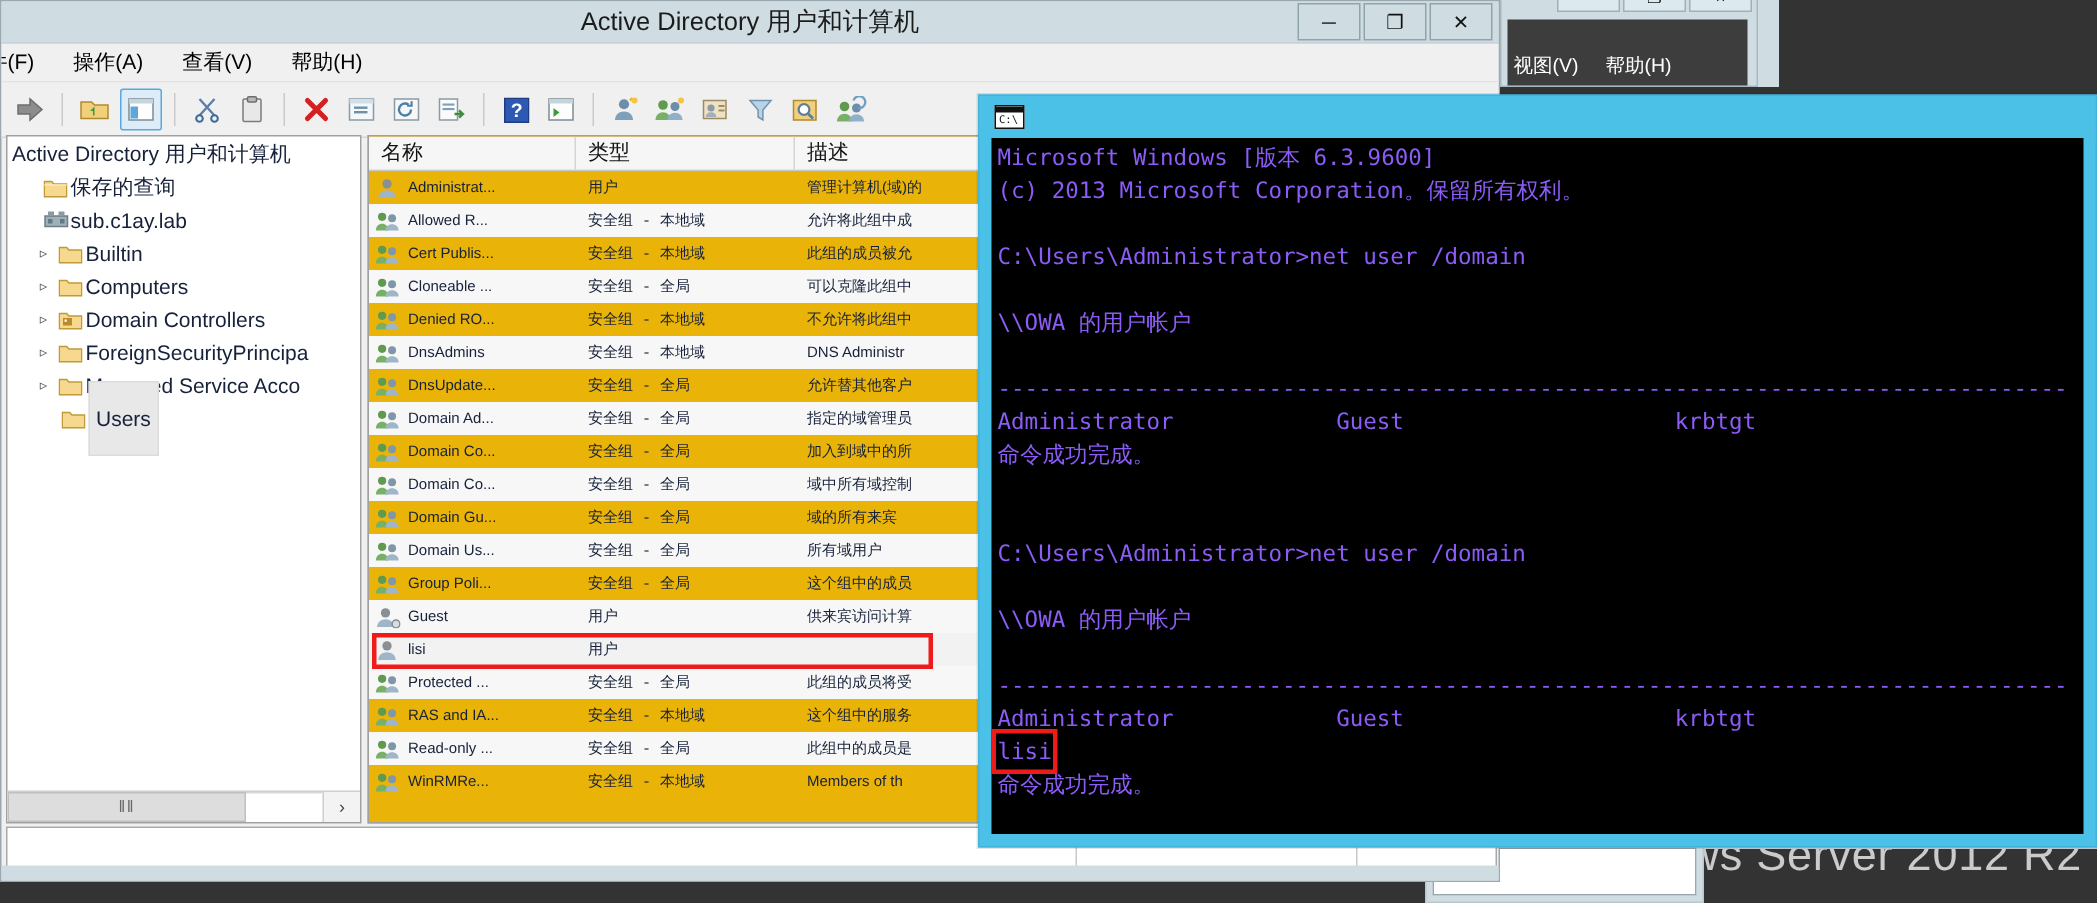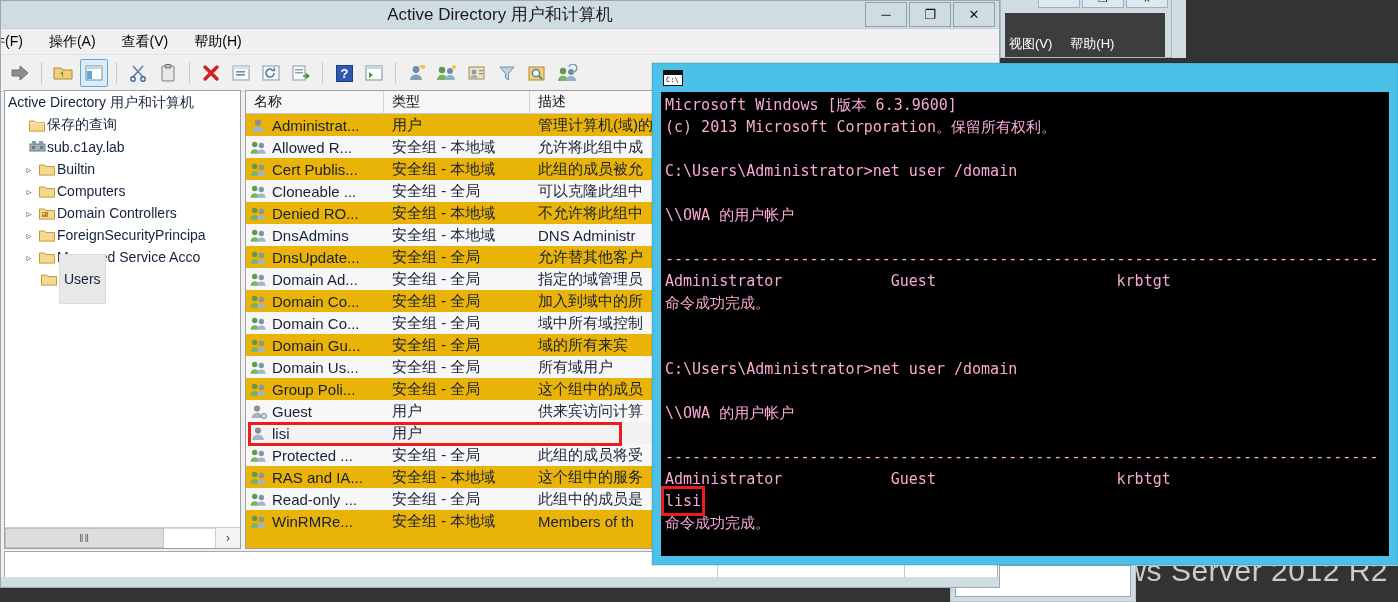--- a/index.html
+++ b/index.html
@@ -107,23 +107,23 @@
   .lv-head{display:flex;height:22px;background:#f6f6f6;border-bottom:1px solid #cdcdcd;}
   .lv-head .c{
     display:flex;align-items:center;padding-left:8px;font-size:14px;color:#111;
     border-right:1px solid #d4d4d4;box-sizing:border-box;
   }
   .c.c1{width:138px;}
   .c.c2{width:146px;}
   .c.c3{flex:1;}
   .lv-row{display:flex;height:22px;align-items:center;white-space:nowrap;position:relative;}
   .lv-row.alt{background:#f7f7f7;}
-  .lv-row .cell{box-sizing:border-box;overflow:hidden;font-size:15px;color:#16213a;}
+  .lv-row .cell{box-sizing:border-box;overflow:hidden;font-size:10px;color:#16213a;}
   .lv-row .cell.c1{width:138px;display:flex;align-items:center;gap:4px;padding-left:4px;}
-  .lv-row .cell.c2{width:146px;padding-left:8px;}
+  .lv-row .cell.c2{width:146px;padding-left:8px;font-family:Liberation Mono, monospace;}
   .lv-row .cell.c3{flex:1;padding-left:8px;}
   .mark-box{
     position:absolute;left:2px;top:0;width:374px;height:24px;
     border:3px solid #ef1b1b;box-sizing:border-box;pointer-events:none;z-index:6;
   }
   
   #adm-status{
     position:absolute;left:3px;bottom:3px;width:994px;height:33px;
     background:#fff;border:1px solid #a9a9a9;box-sizing:border-box;display:flex;
   }
@@ -153,21 +153,21 @@
     content:"";position:absolute;left:0;right:0;top:0;height:4px;background:#111;
   }
   #cmd-title .cico span{font-size:7px;color:#111;line-height:1;padding:0 0 1px 2px;
     font-family:"DejaVu Sans Mono",monospace;}
   #cmd-title .ctext{
     position:absolute;left:0;right:0;text-align:center;font-size:17px;color:#fff;
     font-family:"Liberation Sans",sans-serif;
   }
   #cmd-screen{
     position:absolute;left:8px;top:28px;right:8px;bottom:8px;background:#000;
-    color:#f9a8d4;font-family:"DejaVu Sans Mono","Liberation Mono",monospace;
+    color:#8b5cf6;font-family:"DejaVu Sans Mono","Liberation Mono",monospace;
     font-size:15px;line-height:22px;padding:2px 0 0 4px;box-sizing:border-box;
     overflow:hidden;white-space:pre;
   }
   .cmdline{position:relative;height:22px;}
   .cmd-mark{
     display:inline-block;outline:3px solid #ef1b1b;outline-offset:1px;position:relative;z-index:3;
   }
 </style>
 </head>
 <body>

